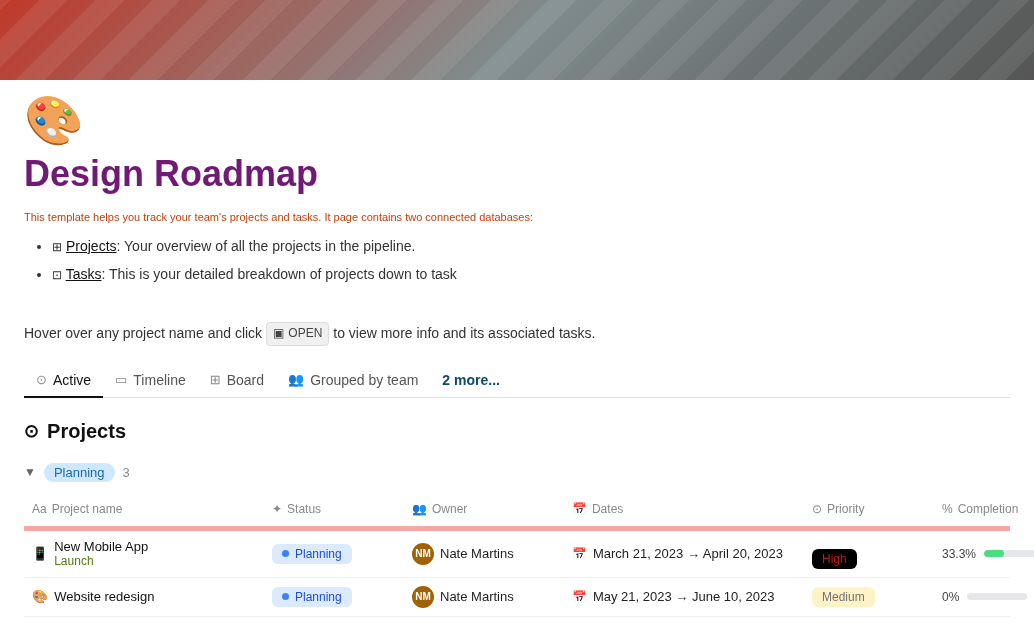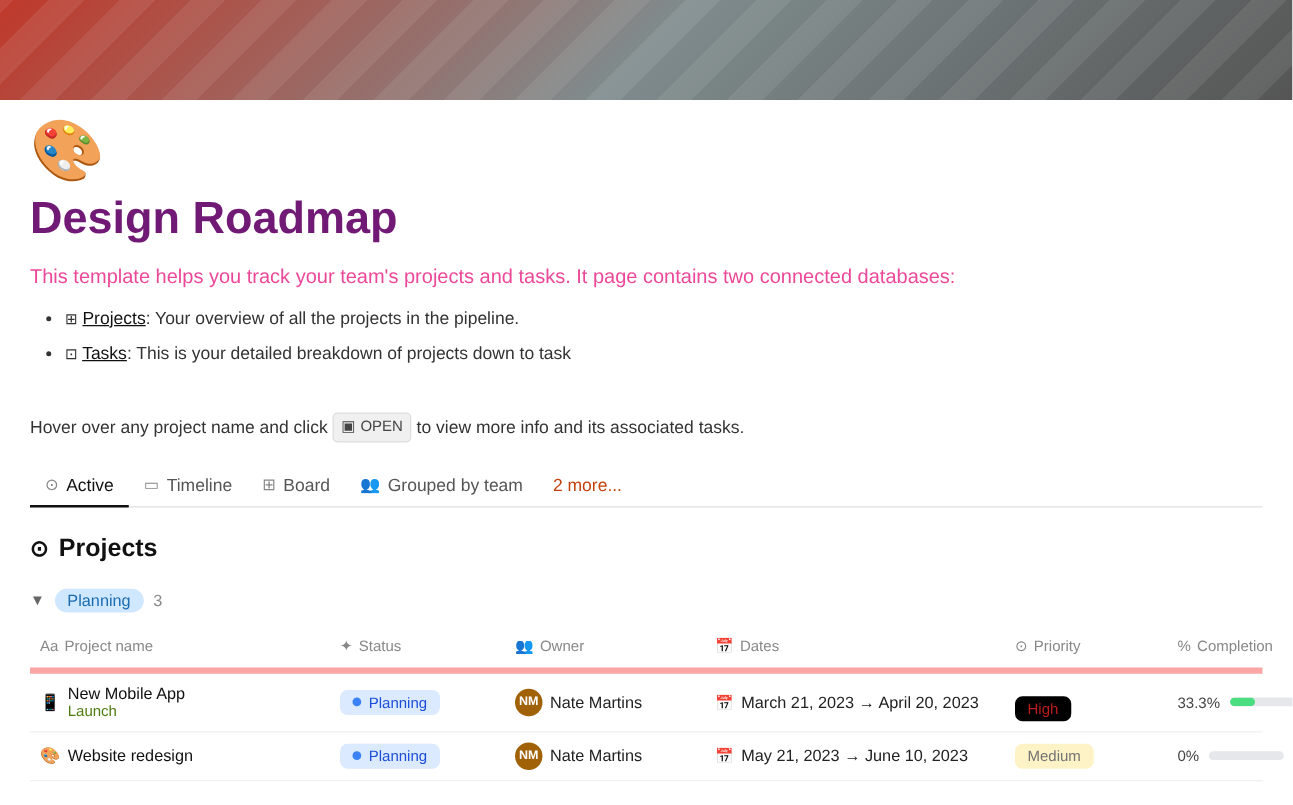--- a/index.html
+++ b/index.html
@@ -43,22 +43,22 @@
 
     .page-title {
       font-size: 36px;
       font-weight: 700;
       color: #701a75;
       margin-bottom: 14px;
       margin-top: 4px;
     }
 
     .description {
-      font-size: 16px;
-      color: #ec4899;
+      font-size: 11px;
+      color: #c2410c;
       line-height: 1.6;
       margin-bottom: 6px;
     }
 
     .description-list {
       list-style: disc;
       padding-left: 28px;
       margin: 8px 0;
     }
 
@@ -123,23 +123,24 @@
       font-weight: 500;
     }
 
     .tab-icon {
       font-size: 13px;
       color: #888;
     }
 
     .more-tabs {
       font-size: 14px;
-      color: #c2410c;
+      color: #0c4a6e;
       padding: 8px 12px;
       cursor: pointer;
+      font-weight: bold;
     }
 
     .section-title {
       display: flex;
       align-items: center;
       gap: 8px;
       font-size: 20px;
       font-weight: 700;
       color: #111;
       margin-top: 22px;

